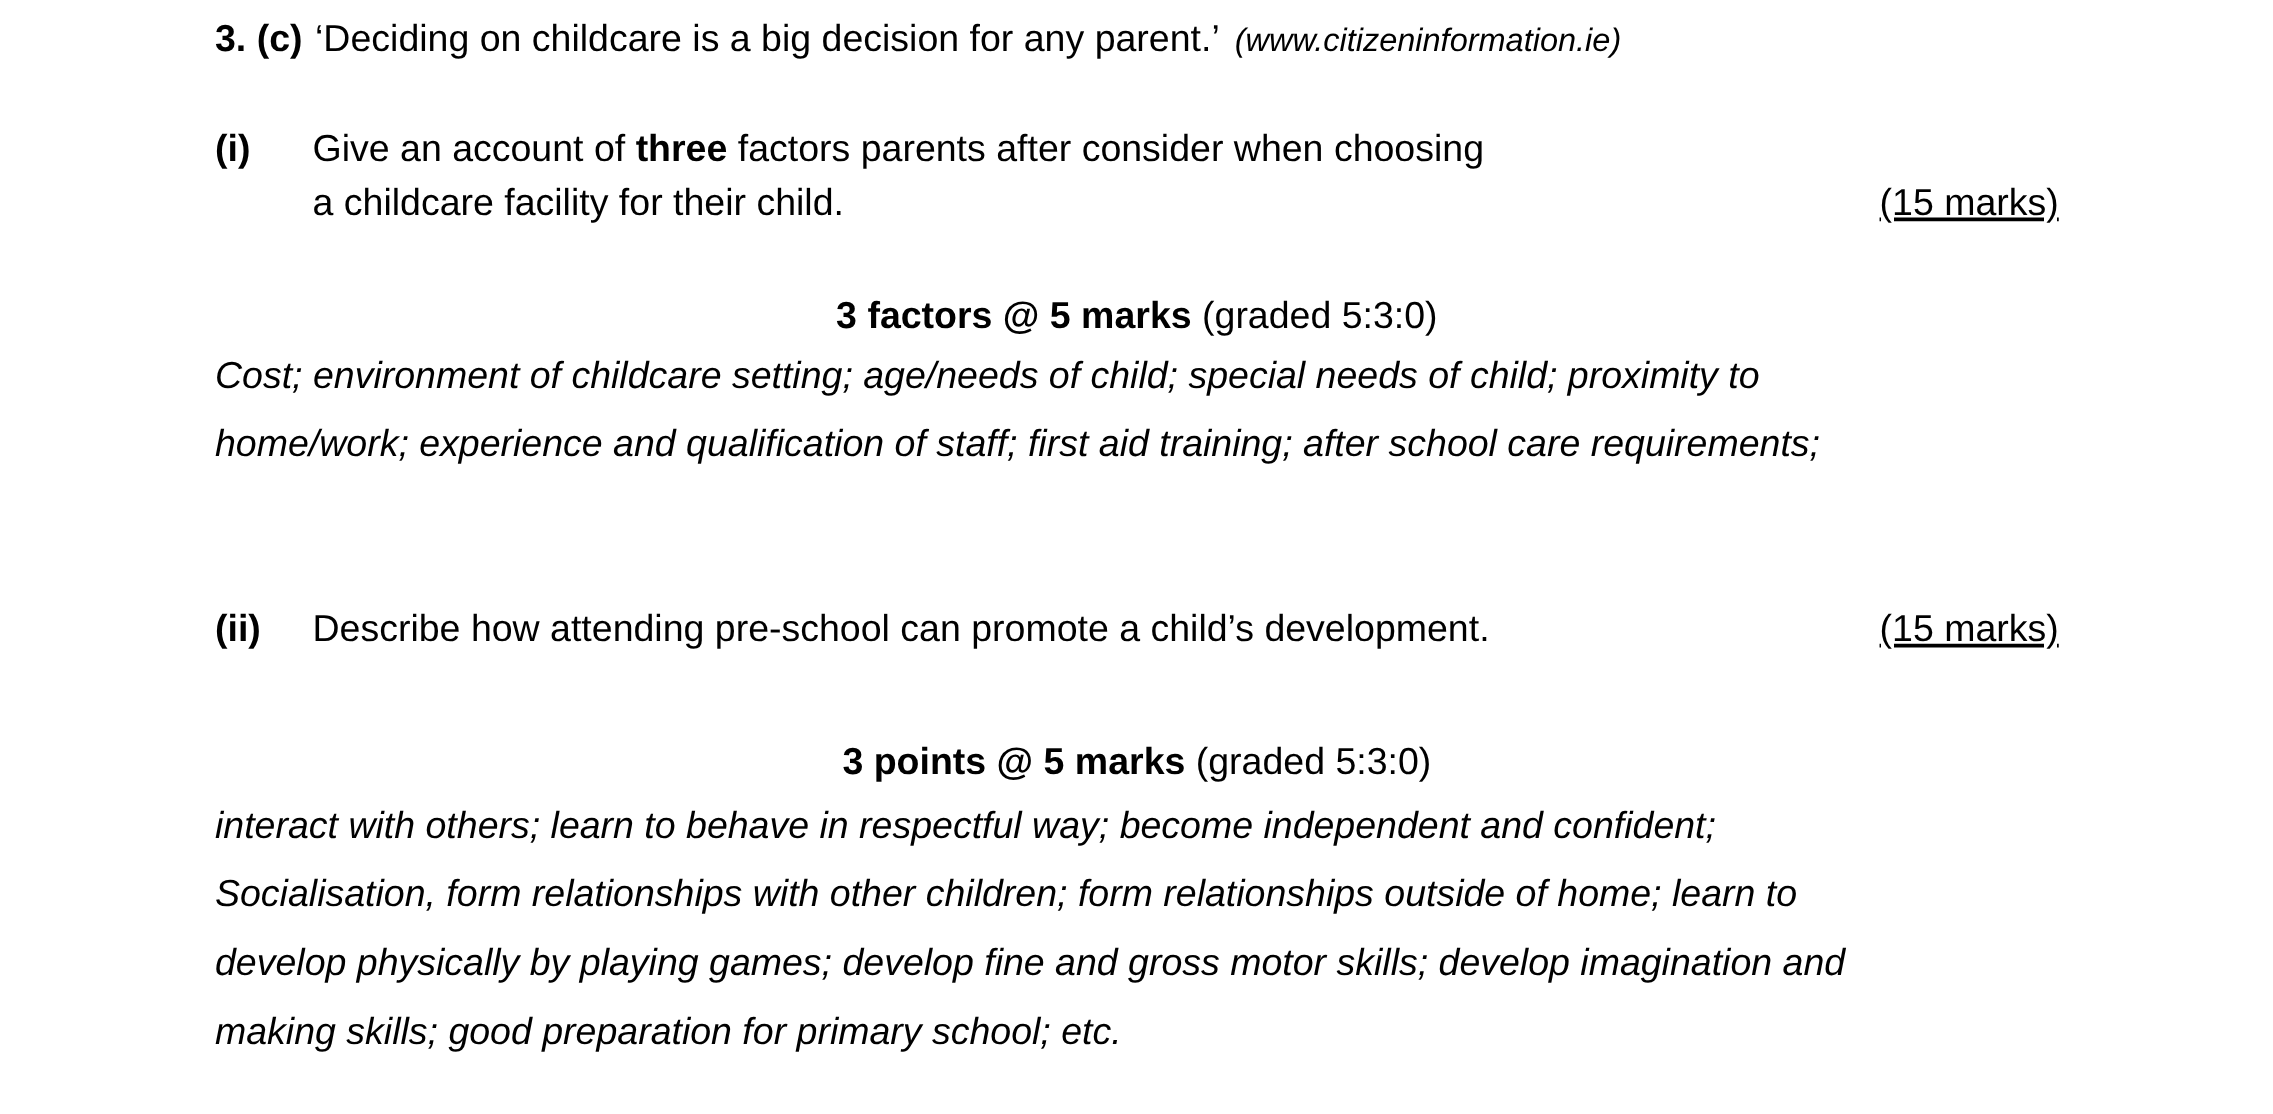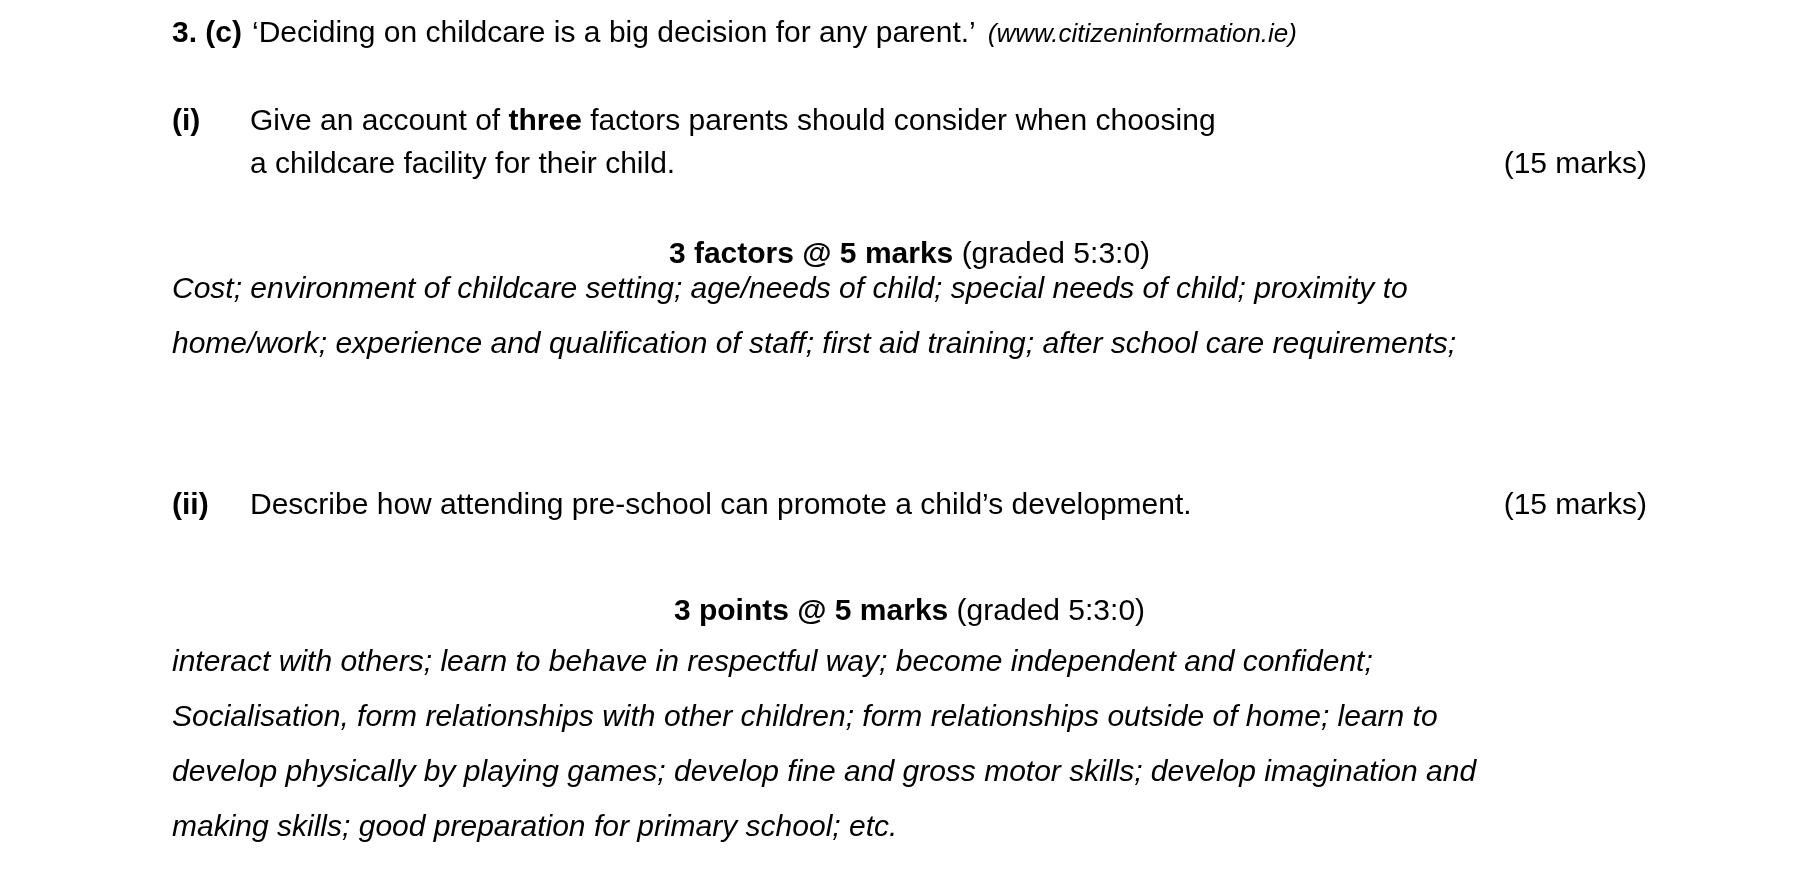--- a/index.html
+++ b/index.html
@@ -40,52 +40,52 @@
   .q-label {
     font-weight: bold;
     grid-column: 1;
   }
   .q-line { grid-column: 2; white-space: nowrap; }
   .q-line-flex {
     grid-column: 2;
     display: flex;
     justify-content: space-between;
   }
-  .marks { white-space: nowrap; }
+  .marks { white-space: nowrap; text-decoration: underline; }
   .header-number { font-weight: bold; margin-right: 10px; }
   .header-source {
     font-style: italic;
     font-size: 26px;
     margin-left: 12px;
   }
   .scheme-lines div { white-space: nowrap; }
 </style>
 </head>
 <body>
 
 <div class="content">
 
   <div class="block nowrap" style="top:4px">
     <span class="header-number">3. (c)</span><span>‘Deciding on childcare is a big decision for any parent.’</span><span class="header-source">(www.citizeninformation.ie)</span>
   </div>
 
   <div class="block q-grid" style="top:92px">
     <span class="q-label">(i)</span>
-    <div class="q-line"><span>Give an account of </span><span class="bold">three</span><span> factors parents should consider when choosing</span></div>
+    <div class="q-line"><span>Give an account of </span><span class="bold">three</span><span> factors parents after consider when choosing</span></div>
     <div class="q-line-flex" style="grid-column:2">
       <span>a childcare facility for their child.</span>
       <span class="marks">(15 marks)</span>
     </div>
   </div>
 
   <div class="block center nowrap" style="top:225px">
     <span class="bold">3 factors @ 5 marks</span><span> (graded 5:3:0)</span>
   </div>
 
-  <div class="block italic scheme-lines" style="top:260px">
+  <div class="block italic scheme-lines" style="top:273px">
     <div>Cost; environment of childcare setting; age/needs of child; special needs of child; proximity to</div>
     <div>home/work; experience and qualification of staff; first aid training; after school care requirements;</div>
   </div>
 
   <div class="block q-grid" style="top:476px">
     <span class="q-label">(ii)</span>
     <div class="q-line-flex">
       <span>Describe how attending pre-school can promote a child’s development.</span>
       <span class="marks">(15 marks)</span>
     </div>

